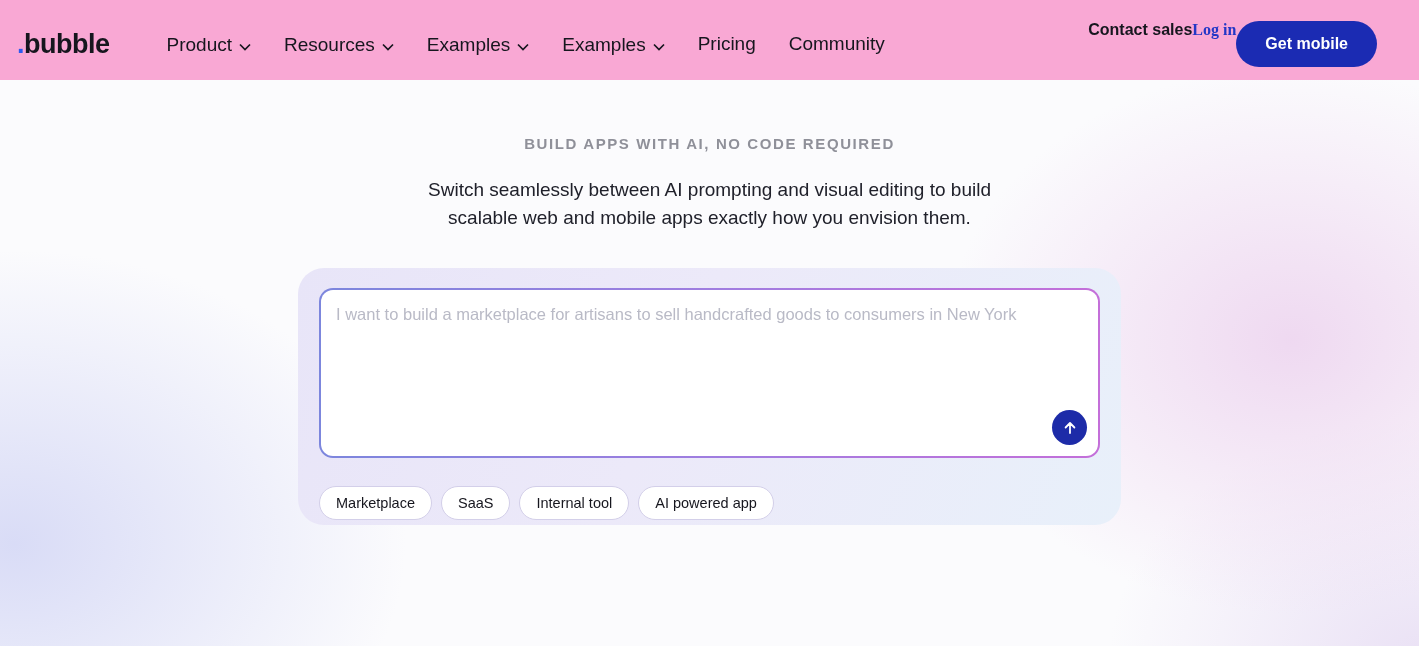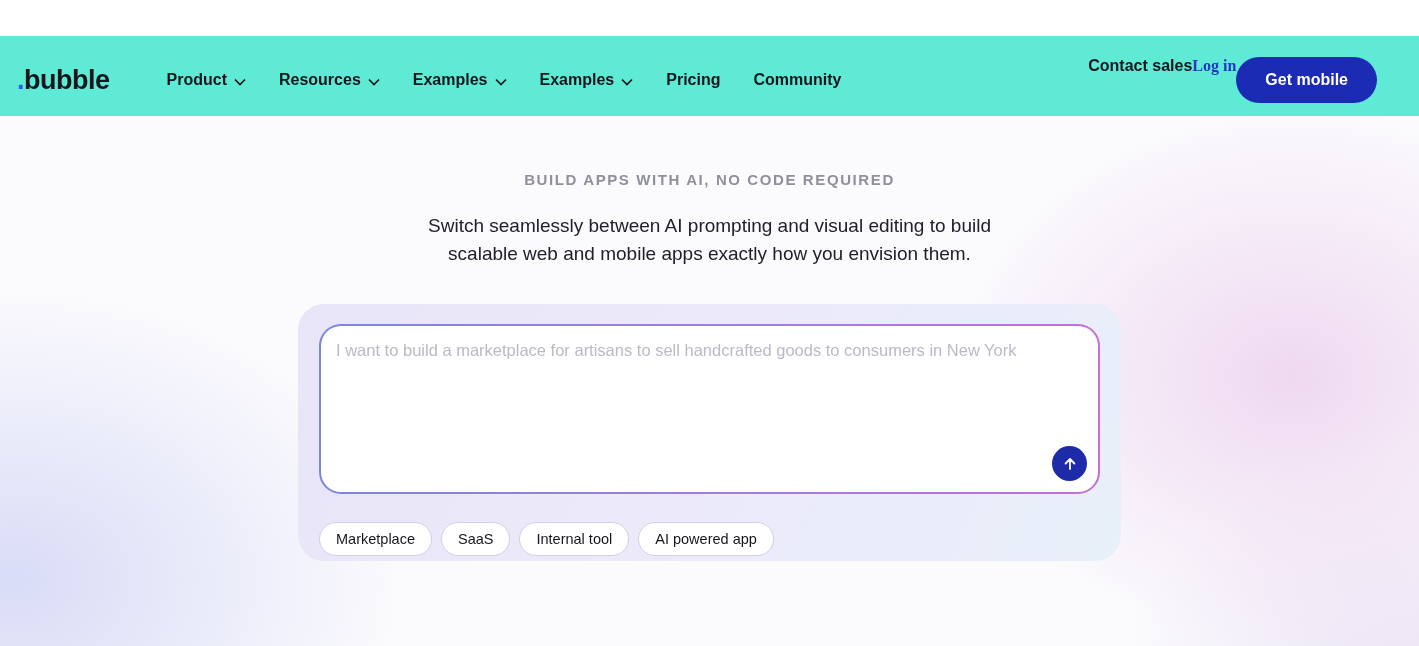--- a/index.html
+++ b/index.html
@@ -6,47 +6,46 @@
   html, body { width: 1419px; height: 646px; overflow: hidden; }
   body {
     font-family: "Liberation Sans", sans-serif;
     background: #ffffff;
     color: #16161e;
   }
 
   
   .header {
     height: 80px;
-    background: #5eead4;
+    background: #f9a8d4;
     display: flex;
     align-items: center;
     padding: 8px 42px 0 17px;
-    margin-top: 36px;
   }
   .logo {
     font-size: 27px;
     font-weight: bold;
     letter-spacing: -0.5px;
     color: #16161e;
     cursor: pointer;
     white-space: nowrap;
   }
   .logo .dot { color: #2b5bf0; }
   .nav-menu {
     display: flex;
     align-items: center;
     gap: 33px;
     margin-left: 57px;
   }
   .nav-item {
     display: flex;
-    align-items: center;
+    align-items: flex-end;
     gap: 7px;
-    font-size: 16px;
-    font-weight: bold;
+    font-size: 19px;
+    font-weight: normal;
     color: #16161e;
     cursor: pointer;
     white-space: nowrap;
   }
   .chevron { display: inline-block; margin-top: 2px; }
   .header-right {
     margin-left: auto;
     display: flex;
     align-items: flex-start;
   }
@@ -119,21 +118,21 @@
     border-radius: 26px;
     background: linear-gradient(115deg, #e8e5f8 0%, #ece9f9 45%, #e8f0fa 100%);
     padding: 20px 21px 0 21px;
     text-align: left;
   }
   .prompt-box { position: relative; height: 170px; }
   .prompt-input {
     width: 100%;
     height: 100%;
     border: 2px solid transparent;
-    border-radius: 22px;
+    border-radius: 14px;
     background:
       linear-gradient(#ffffff, #ffffff) padding-box,
       linear-gradient(90deg, #7c86dd 0%, #a37ce0 55%, #c46fd9 100%) border-box;
     padding: 15px 60px 15px 15px;
     font-family: "Liberation Sans", sans-serif;
     font-size: 16.5px;
     color: #16161e;
     resize: none;
     outline: none;
     display: block;

